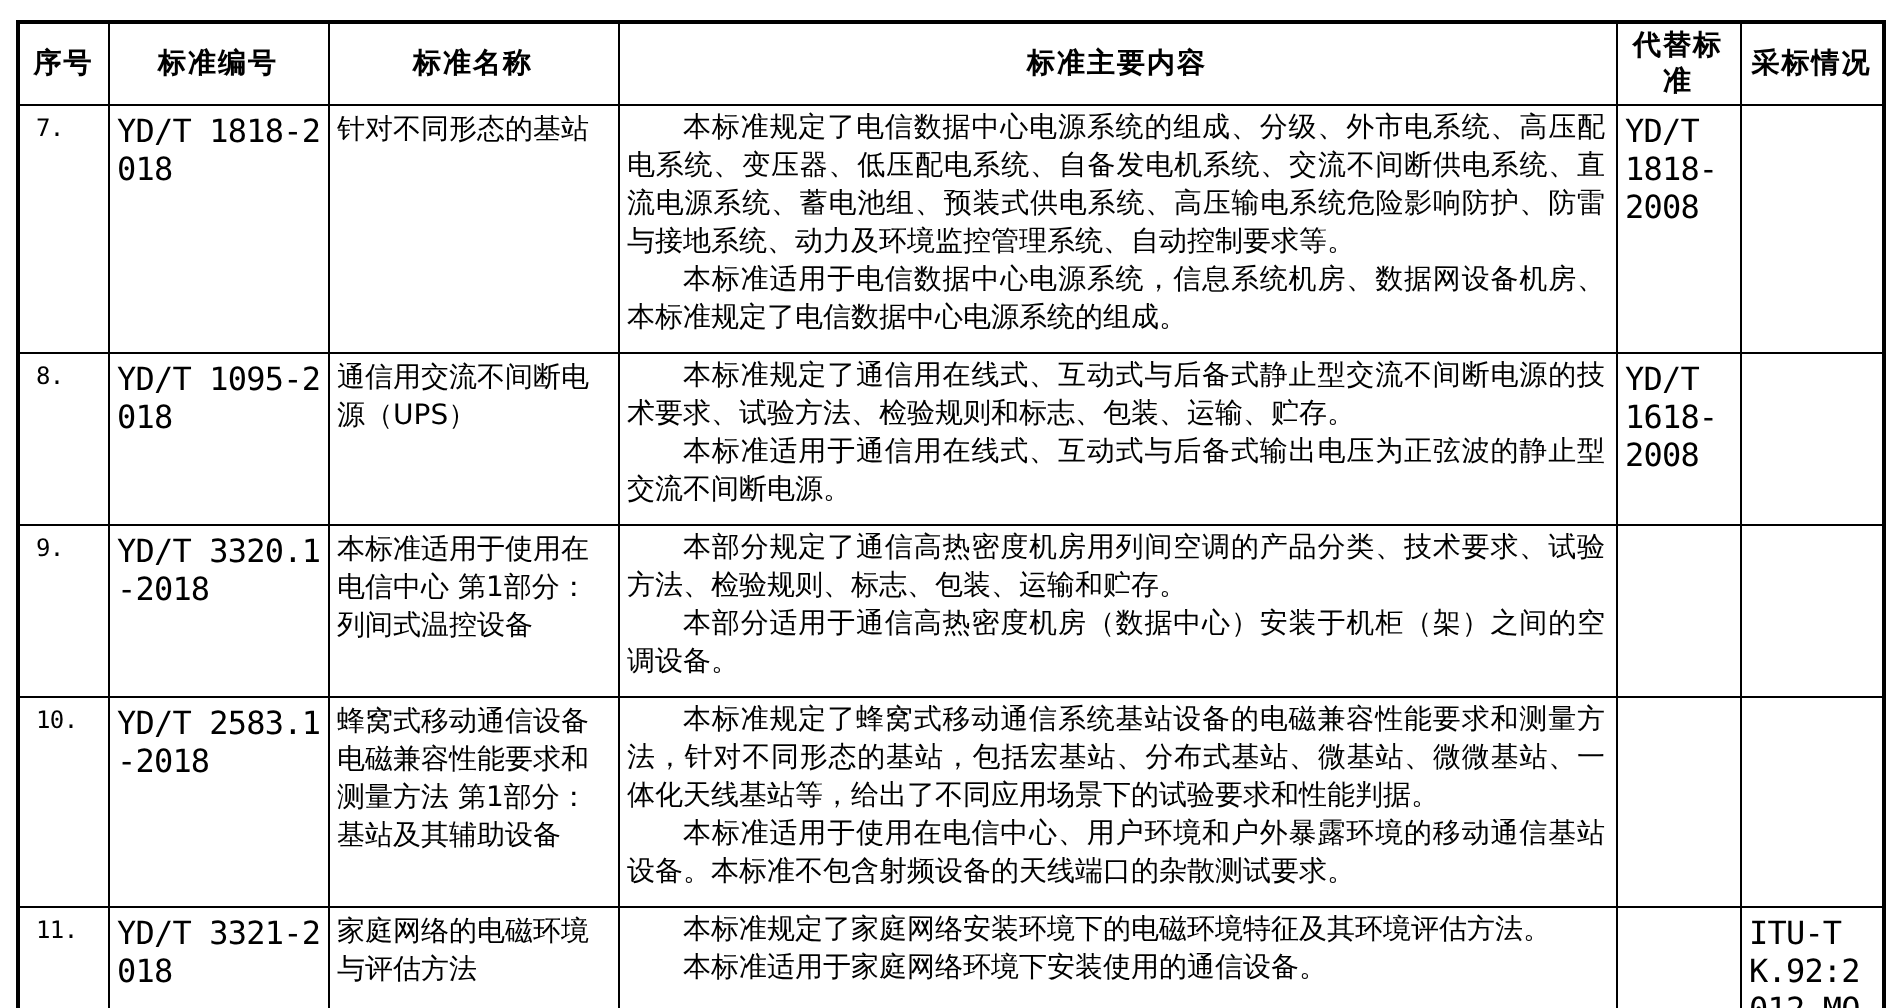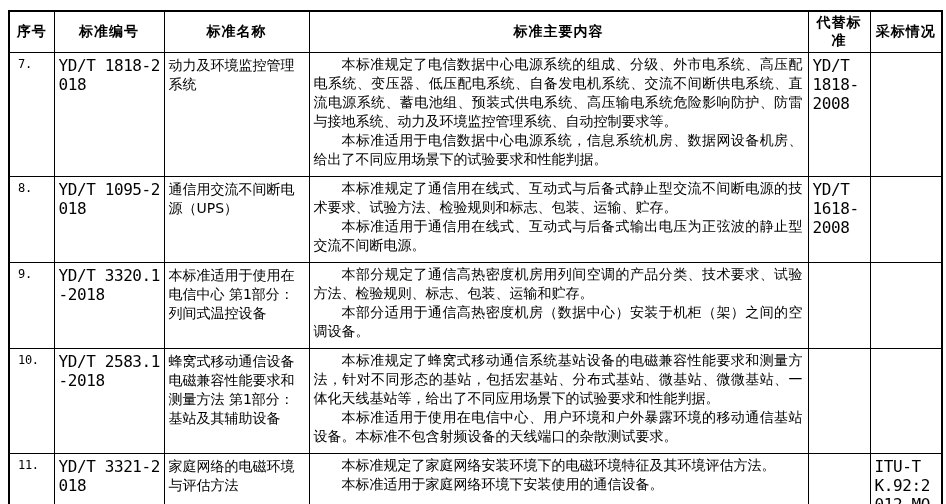--- a/index.html
+++ b/index.html
@@ -97,24 +97,24 @@
     <th>标准编号</th>
     <th>标准名称</th>
     <th>标准主要内容</th>
     <th>代替标准</th>
     <th>采标情况</th>
   </tr>
 
   <tr class="r7">
     <td class="idx">7.</td>
     <td class="code">YD/T 1818-2018</td>
-    <td class="name">动力及环境监控管理系统</td>
+    <td class="name">针对不同形态的基站</td>
     <td class="main">
       <p>本标准规定了电信数据中心电源系统的组成、分级、外市电系统、高压配电系统、变压器、低压配电系统、自备发电机系统、交流不间断供电系统、直流电源系统、蓄电池组、预装式供电系统、高压输电系统危险影响防护、防雷与接地系统、动力及环境监控管理系统、自动控制要求等。</p>
-      <p>本标准适用于电信数据中心电源系统，信息系统机房、数据网设备机房、给出了不同应用场景下的试验要求和性能判据。</p>
+      <p>本标准适用于电信数据中心电源系统，信息系统机房、数据网设备机房、本标准规定了电信数据中心电源系统的组成。</p>
     </td>
     <td class="repl">YD/T 1818-2008</td>
     <td class="adop"></td>
   </tr>
 
   <tr class="r8">
     <td class="idx">8.</td>
     <td class="code">YD/T 1095-2018</td>
     <td class="name">通信用交流不间断电源（UPS）</td>
     <td class="main">

